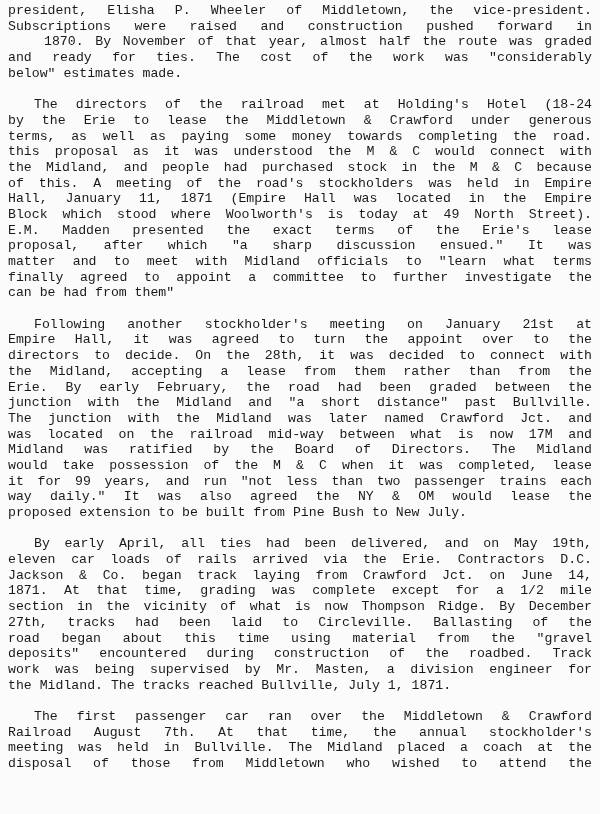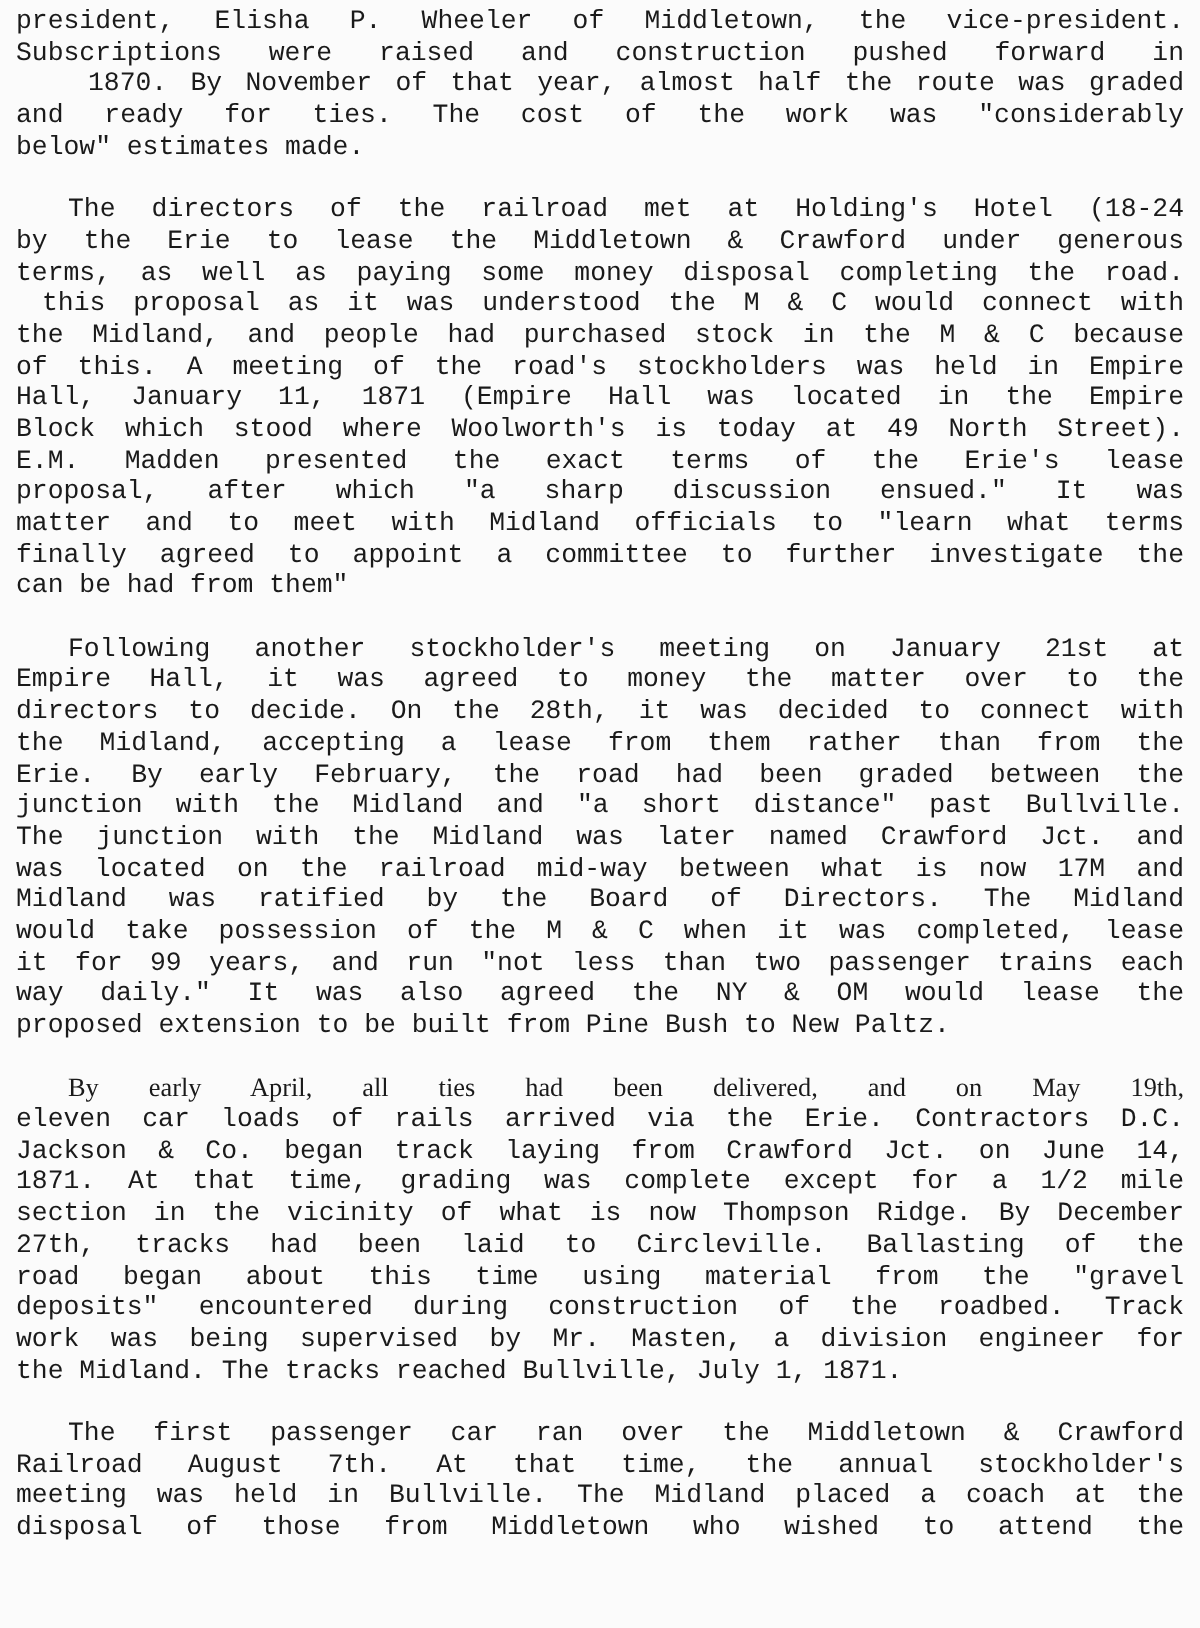--- a/index.html
+++ b/index.html
@@ -50,53 +50,53 @@
     <span class="line" style="white-space: normal; overflow: hidden;">Subscriptions were raised and construction pushed forward in</span>
     <span class="line" style="white-space: normal; overflow: hidden; margin-left: 36px;">1870. By November of that year, almost half the route was graded</span>
     <span class="line" style="white-space: normal; overflow: hidden;">and ready for ties. The cost of the work was "considerably</span>
     <span class="line last" style="white-space: normal; overflow: hidden;">below" estimates made.</span>
   </div>
   <div class="para-gap"></div>
 
   <div>
     <span class="line indent" style="white-space: normal; overflow: hidden;">The directors of the railroad met at Holding's Hotel (18-24</span>
     <span class="line" style="white-space: normal; overflow: hidden;">by the Erie to lease the Middletown &amp; Crawford under generous</span>
-    <span class="line" style="white-space: normal; overflow: hidden;">terms, as well as paying some money disposal completing the road.</span>
-    <span class="line" style="white-space: normal; overflow: hidden; margin-left: 13px;">this proposal as it was understood the M &amp; C would connect with</span>
+    <span class="line" style="white-space: normal; overflow: hidden;">terms, as well as paying some money towards completing the road.</span>
+    <span class="line" style="white-space: normal; overflow: hidden;">this proposal as it was understood the M &amp; C would connect with</span>
     <span class="line" style="white-space: normal; overflow: hidden;">the Midland, and people had purchased stock in the M &amp; C because</span>
     <span class="line" style="white-space: normal; overflow: hidden;">of this. A meeting of the road's stockholders was held in Empire</span>
     <span class="line" style="white-space: normal; overflow: hidden;">Hall, January 11, 1871 (Empire Hall was located in the Empire</span>
     <span class="line" style="white-space: normal; overflow: hidden;">Block which stood where Woolworth's is today at 49 North Street).</span>
     <span class="line" style="white-space: normal; overflow: hidden;">E.M. Madden presented the exact terms of the Erie's lease</span>
     <span class="line" style="white-space: normal; overflow: hidden;">proposal, after which "a sharp discussion ensued." It was</span>
     <span class="line" style="white-space: normal; overflow: hidden;">matter and to meet with Midland officials to "learn what terms</span>
     <span class="line" style="white-space: normal; overflow: hidden;">finally agreed to appoint a committee to further investigate the</span>
     <span class="line last" style="white-space: normal; overflow: hidden;">can be had from them"</span>
   </div>
   <div class="para-gap"></div>
 
   <div>
     <span class="line indent" style="white-space: normal; overflow: hidden;">Following another stockholder's meeting on January 21st at</span>
-    <span class="line" style="white-space: normal; overflow: hidden;">Empire Hall, it was agreed to money the matter over to the</span>
+    <span class="line" style="white-space: normal; overflow: hidden;">Empire Hall, it was agreed to turn the appoint over to the</span>
     <span class="line" style="white-space: normal; overflow: hidden;">directors to decide. On the 28th, it was decided to connect with</span>
     <span class="line" style="white-space: normal; overflow: hidden;">the Midland, accepting a lease from them rather than from the</span>
     <span class="line" style="white-space: normal; overflow: hidden;">Erie. By early February, the road had been graded between the</span>
     <span class="line" style="white-space: normal; overflow: hidden;">junction with the Midland and "a short distance" past Bullville.</span>
     <span class="line" style="white-space: normal; overflow: hidden;">The junction with the Midland was later named Crawford Jct. and</span>
     <span class="line" style="white-space: normal; overflow: hidden;">was located on the railroad mid-way between what is now 17M and</span>
     <span class="line" style="white-space: normal; overflow: hidden;">Midland was ratified by the Board of Directors. The Midland</span>
     <span class="line" style="white-space: normal; overflow: hidden;">would take possession of the M &amp; C when it was completed, lease</span>
     <span class="line" style="white-space: normal; overflow: hidden;">it for 99 years, and run "not less than two passenger trains each</span>
     <span class="line" style="white-space: normal; overflow: hidden;">way daily." It was also agreed the NY &amp; OM would lease the</span>
-    <span class="line last" style="white-space: normal; overflow: hidden;">proposed extension to be built from Pine Bush to New Paltz.</span>
+    <span class="line last" style="white-space: normal; overflow: hidden;">proposed extension to be built from Pine Bush to New July.</span>
   </div>
   <div class="para-gap"></div>
 
   <div>
-    <span class="line indent" style="white-space: normal; overflow: hidden; font-family: Liberation Serif, serif;">By early April, all ties had been delivered, and on May 19th,</span>
+    <span class="line indent" style="white-space: normal; overflow: hidden;">By early April, all ties had been delivered, and on May 19th,</span>
     <span class="line" style="white-space: normal; overflow: hidden;">eleven car loads of rails arrived via the Erie. Contractors D.C.</span>
     <span class="line" style="white-space: normal; overflow: hidden;">Jackson &amp; Co. began track laying from Crawford Jct. on June 14,</span>
     <span class="line" style="white-space: normal; overflow: hidden;">1871. At that time, grading was complete except for a 1/2 mile</span>
     <span class="line" style="white-space: normal; overflow: hidden;">section in the vicinity of what is now Thompson Ridge. By December</span>
     <span class="line" style="white-space: normal; overflow: hidden;">27th, tracks had been laid to Circleville. Ballasting of the</span>
     <span class="line" style="white-space: normal; overflow: hidden;">road began about this time using material from the "gravel</span>
     <span class="line" style="white-space: normal; overflow: hidden;">deposits" encountered during construction of the roadbed. Track</span>
     <span class="line" style="white-space: normal; overflow: hidden;">work was being supervised by Mr. Masten, a division engineer for</span>
     <span class="line last" style="white-space: normal; overflow: hidden;">the Midland. The tracks reached Bullville, July 1, 1871.</span>
   </div>

